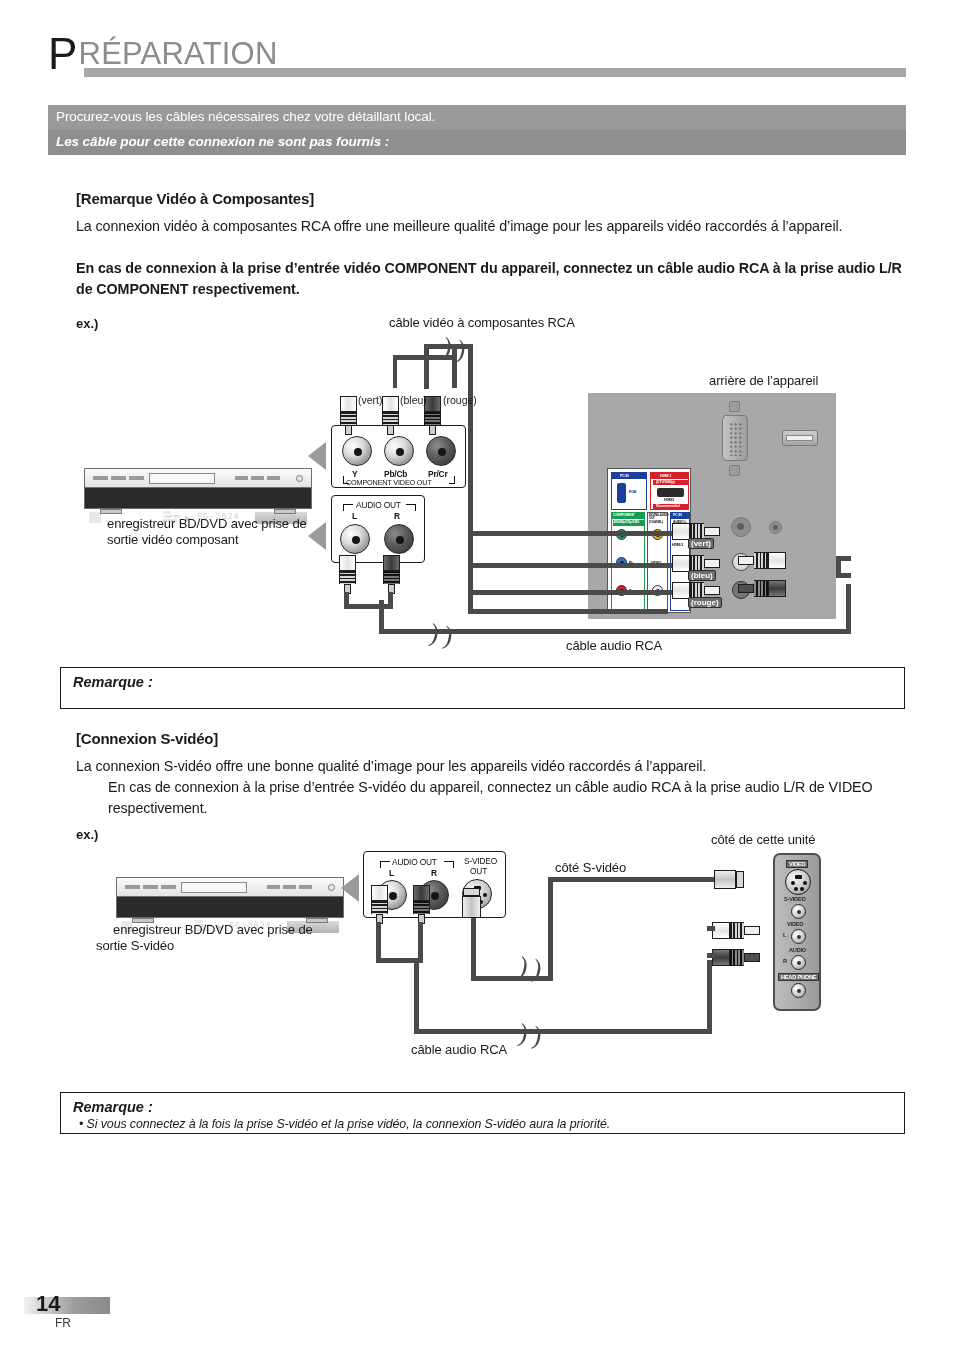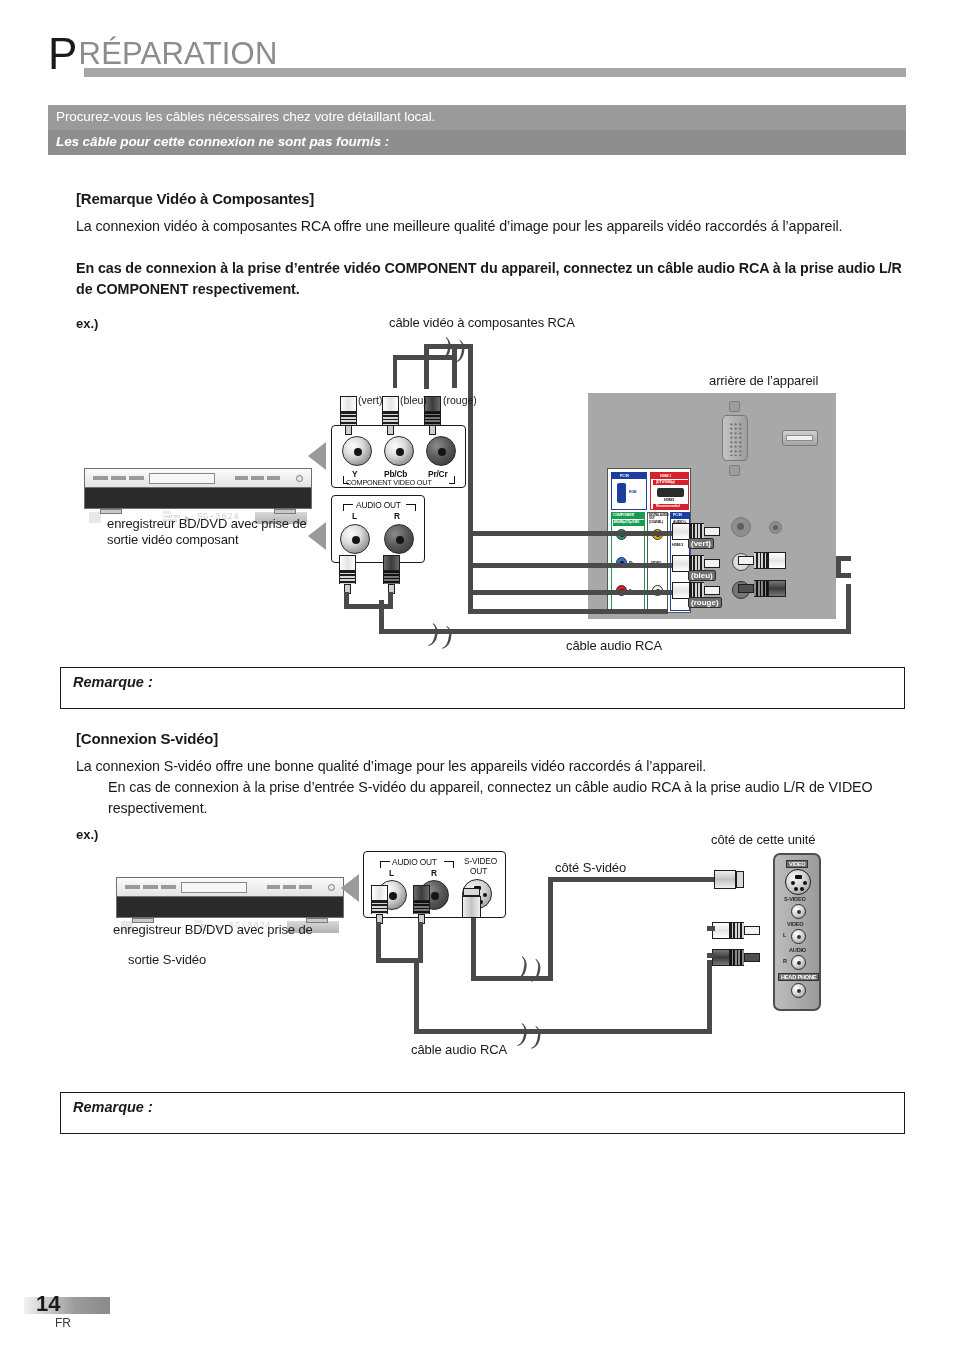--- a/index.html
+++ b/index.html
@@ -454,21 +454,21 @@
       <span>REMAIN</span>
     </div>
     <div style="position:absolute;left:100px;top:26px;color:#cfcfcf;font-size:8px;">▶</div>
     <div class="dev-vfd" style="left:112px;top:24px;">SG-3824</div>
     <div class="dev-panelR"></div>
   </div>
   <div class="dev-footL"></div>
   <div class="dev-footR"></div>
 </div>
 <div class="dia-label" style="position:absolute;left:113px;top:922px;">enregistreur BD/DVD avec prise de</div>
-<div class="dia-label" style="position:absolute;left:128px;top:938px;margin-top:14px;">sortie S-vidéo</div>
+<div class="dia-label" style="position:absolute;left:96px;top:938px;">sortie S-vidéo</div>
 
 <div class="arrow-l" style="left:341px;top:874px;"></div>
 
 <div class="plate" style="left:363px;top:851px;width:143px;height:67px;">
   <div class="plate-txt" style="left:28px;top:5px;font-weight:normal;">AUDIO OUT</div>
   <div style="position:absolute;left:16px;top:9px;width:10px;height:7px;border-left:1px solid #111;border-top:1px solid #111;"></div>
   <div style="position:absolute;left:80px;top:9px;width:10px;height:7px;border-right:1px solid #111;border-top:1px solid #111;"></div>
   <div class="plate-txt" style="left:25px;top:16px;">L</div>
   <div class="plate-txt" style="left:67px;top:16px;">R</div>
   <div class="plate-txt" style="left:100px;top:4px;font-weight:normal;">S-VIDEO</div>
@@ -547,17 +547,18 @@
   <div class="sp-cap-d" style="left:8px;top:77px;">L</div>
   <div class="sp-cap-d" style="left:14px;top:92px;">AUDIO</div>
   <div class="sp-round" style="left:16px;top:100px;"></div>
   <div class="sp-cap-d" style="left:8px;top:103px;">R</div>
   <div class="sp-cap" style="left:3px;top:118px;">HEAD PHONE</div>
   <div class="sp-round" style="left:16px;top:128px;"></div>
 </div>
 
 <div class="remark-box" style="left:60px;top:1092px;width:845px;height:42px;">
   <div class="remark-title">Remarque :</div>
+  <div class="remark-item">Si vous connectez à la fois la prise S-vidéo et la prise vidéo, la connexion S-vidéo aura la priorité.</div>
 </div>
 
 <div id="footer-bar"></div>
 <div id="footer-num">14</div>
 <div id="footer-lang">FR</div>
 
 </body></html>

